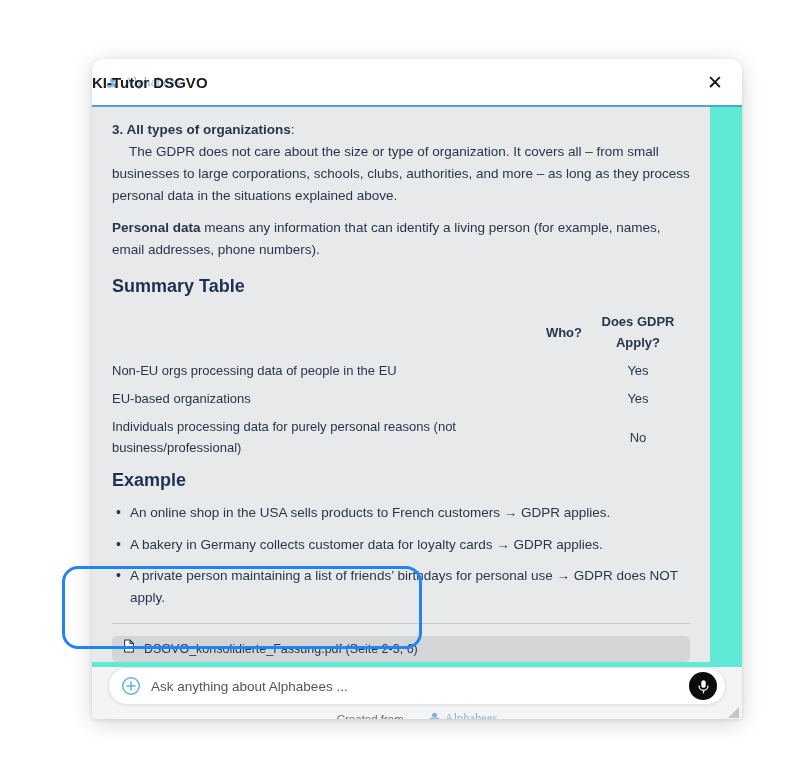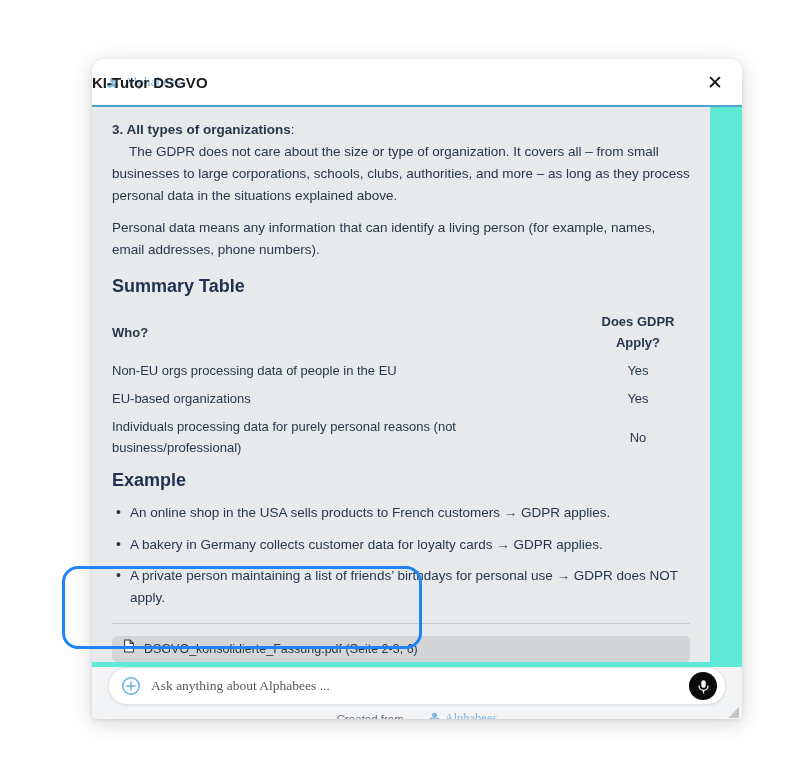--- a/index.html
+++ b/index.html
@@ -94,42 +94,42 @@
     background: #e8e9ea;
     padding: 12px 20px 0 20px;
   }
 
   .msg-content {
     color: #27364b;
     font-size: 13.5px;
     line-height: 1.62;
   }
   .msg-content p { margin-bottom: 11px; }
-  .msg-content b, .msg-content strong { font-weight: normal; }
+  .msg-content b, .msg-content strong { font-weight: bold; }
 
   .num-item-title { font-weight: bold; }
   .num-item-body { padding-left: 17px; }
 
   h3.sec-head {
     font-size: 18px;
     font-weight: bold;
     color: #1f3050;
     margin: 4px 0 7px 0;
   }
 
   
   table.summary {
     width: 100%;
     border-collapse: collapse;
     font-size: 13px;
     color: #27364b;
     margin-bottom: 4px;
   }
   table.summary th {
-    text-align: left;
+    text-align: right;
     font-weight: bold;
     padding: 3px 0;
   }
   table.summary td { padding: 3.5px 0; }
   table.summary th.c2, table.summary td.c2 {
     width: 108px;
     text-align: center;
     padding-left: 4px;
   }
 
@@ -213,21 +213,21 @@
   .plus-btn {
     width: 20px; height: 20px;
     flex: 0 0 auto;
     cursor: pointer;
   }
   .composer-input {
     flex: 1;
     border: none;
     outline: none;
     background: transparent;
-    font-family: Liberation Serif, serif;
+    font-family: Liberation Sans, sans-serif;
     font-size: 13.5px;
     color: #3c3f42;
     padding-left: 10px;
   }
   .composer-input::placeholder { color: #55585b; }
   .mic-btn {
     width: 28px; height: 28px;
     border-radius: 50%;
     background: #0b0b0c;
     display: flex; align-items: center; justify-content: center;

